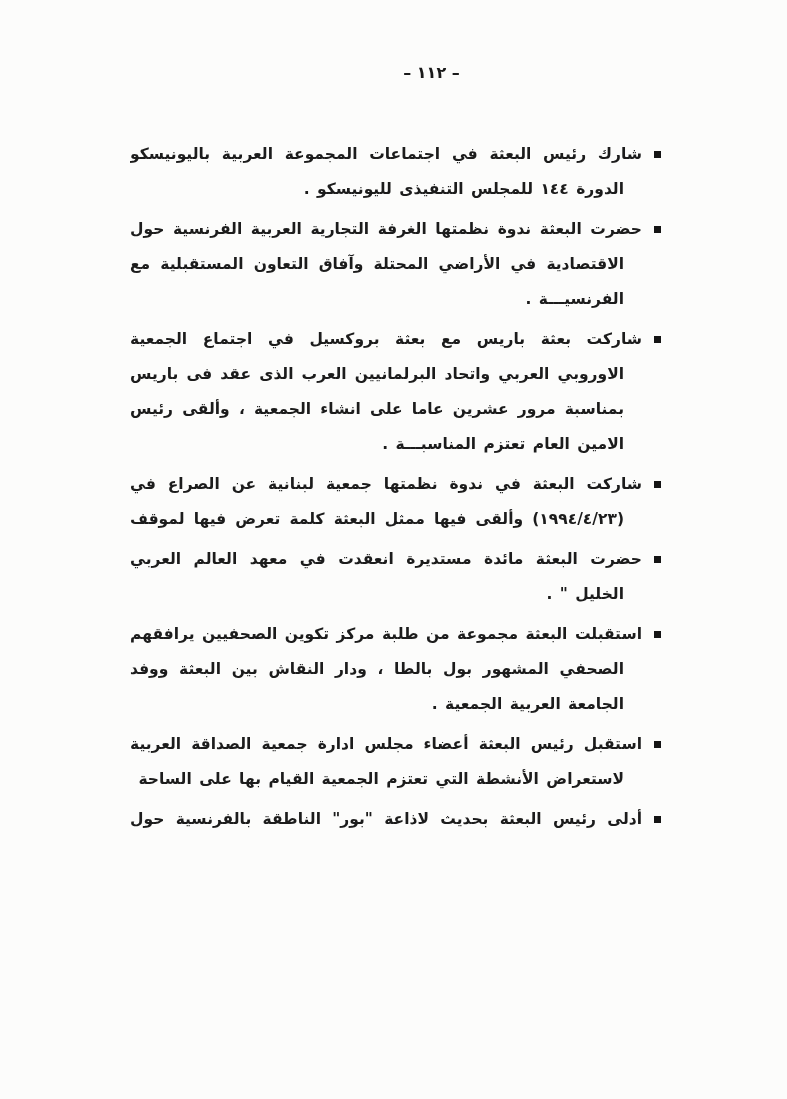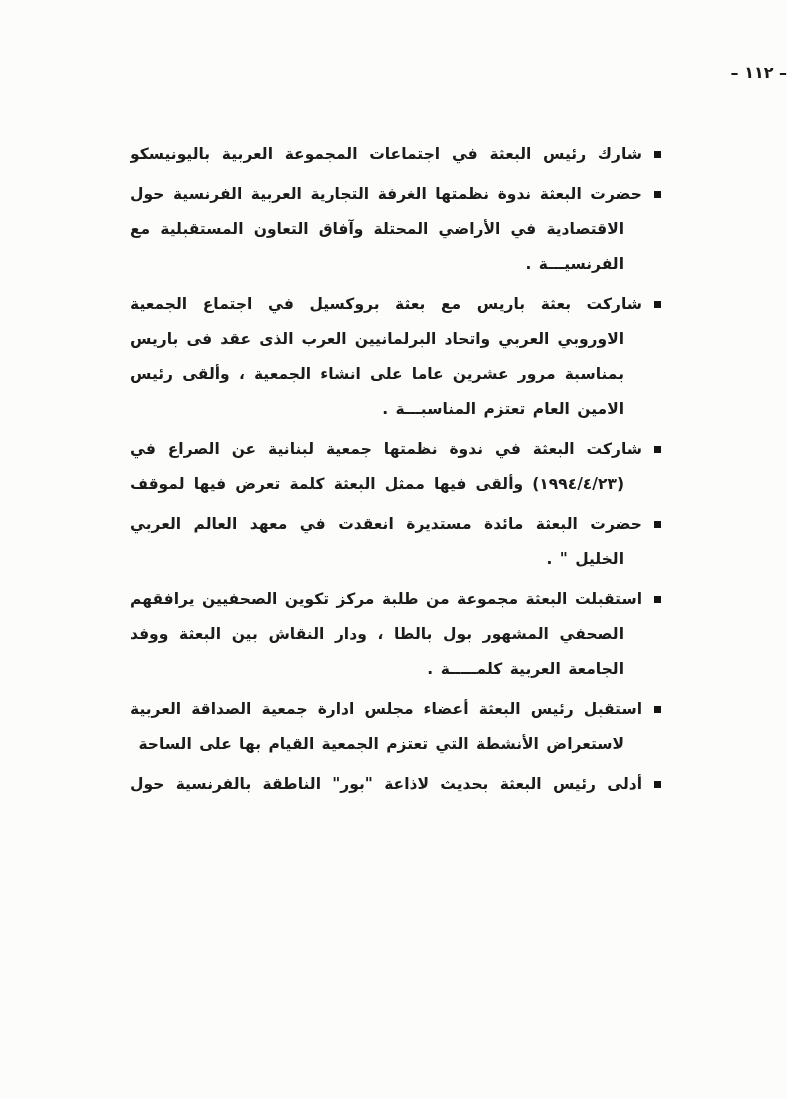--- a/index.html
+++ b/index.html
@@ -16,20 +16,21 @@
     direction:rtl;
     font-family:"DejaVu Sans",sans-serif;
     color:#1c1c1c;
     font-weight:bold;
   }
   .page-number{
     position:absolute;
     top:63px;
     left:76px;
     right:0;
+    text-align:center;
     font-size:16px;
     letter-spacing:3px;
     color:#1a1a1a;
   }
   .content{
     position:absolute;
     top:137px;
     right:127px;
     width:530px;
   }
@@ -67,20 +68,21 @@
 
 <div class="page">
 
   <div class="page-number">– ١١٢ –</div>
 
   <div class="content">
 
     <div class="para">
       <span class="bullet"></span>
       <div class="line j">شارك رئيس البعثة في اجتماعات المجموعة العربية باليونيسكو وفي أعمـــــال</div>
+      <div class="line cont">الدورة ١٤٤ للمجلس التنفيذى لليونيسكو .</div>
     </div>
 
     <div class="para">
       <span class="bullet"></span>
       <div class="line j">حضرت البعثة ندوة نظمتها الغرفة التجارية العربية الفرنسية حول الاوضـــاع</div>
       <div class="line j cont">الاقتصادية في الأراضي المحتلة وآفاق التعاون المستقبلية مع المؤسســـــــات</div>
       <div class="line cont">الفرنسيـــة .</div>
     </div>
 
     <div class="para">
@@ -100,21 +102,21 @@
     <div class="para">
       <span class="bullet"></span>
       <div class="line j">حضرت البعثة مائدة مستديرة انعقدت في معهد العالم العربي بعنوان " ما بعد</div>
       <div class="line cont">الخليل " .</div>
     </div>
 
     <div class="para">
       <span class="bullet"></span>
       <div class="line j">استقبلت البعثة مجموعة من طلبة مركز تكوين الصحفيين يرافقهم أستاذهـــــــم</div>
       <div class="line j cont">الصحفي المشهور بول بالطا ، ودار النقاش بين البعثة ووفد الطلبة عـــــــــن</div>
-      <div class="line cont">الجامعة العربية كلمـــــة .</div>
+      <div class="line cont">الجامعة العربية الجمعية .</div>
     </div>
 
     <div class="para">
       <span class="bullet"></span>
       <div class="line j">استقبل رئيس البعثة أعضاء مجلس ادارة جمعية الصداقة العربية الفرنسيـــــــة</div>
       <div class="line cont">لاستعراض الأنشطة التي تعتزم الجمعية القيام بها على الساحة الفرنسية .</div>
     </div>
 
     <div class="para">
       <span class="bullet"></span>

